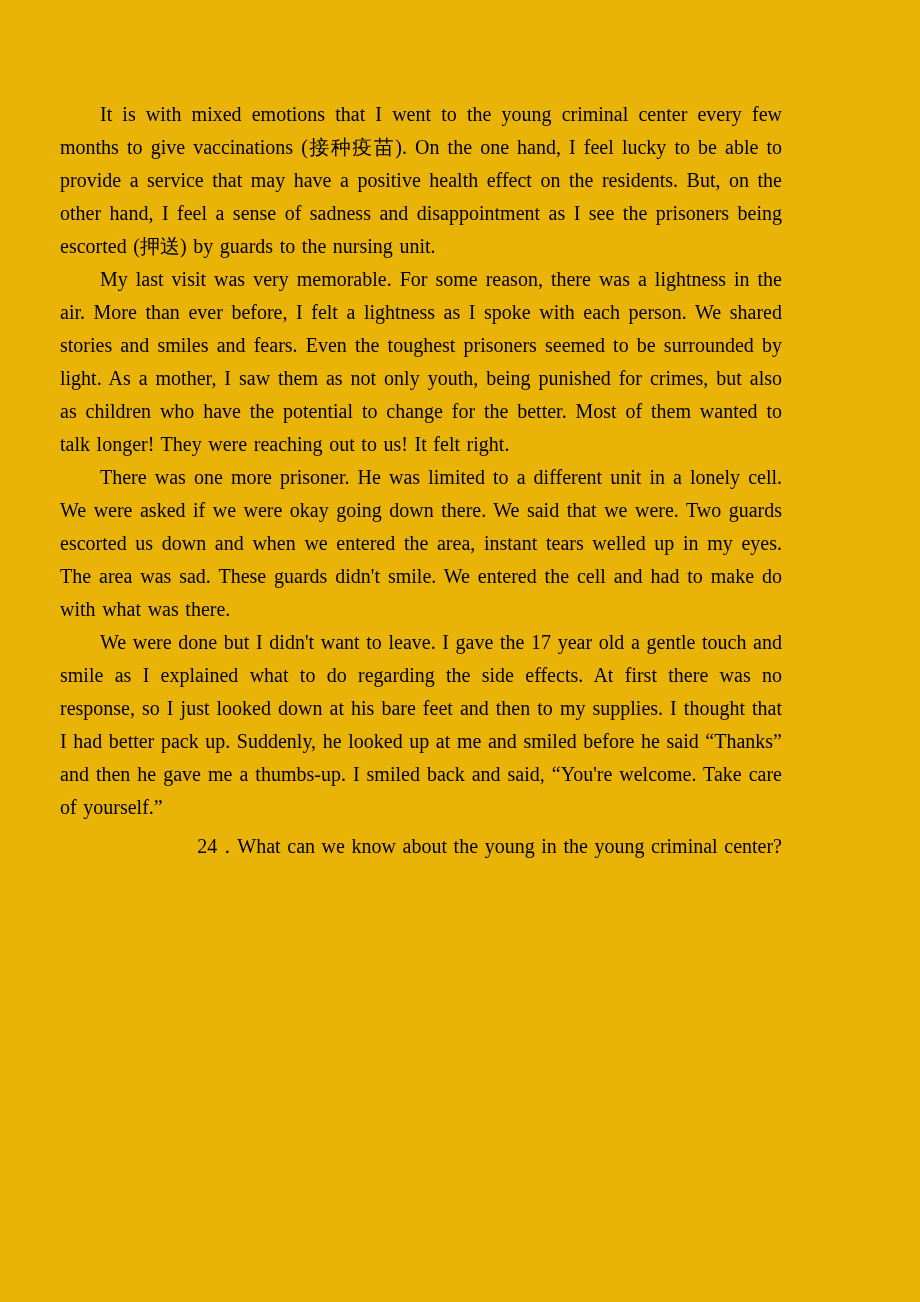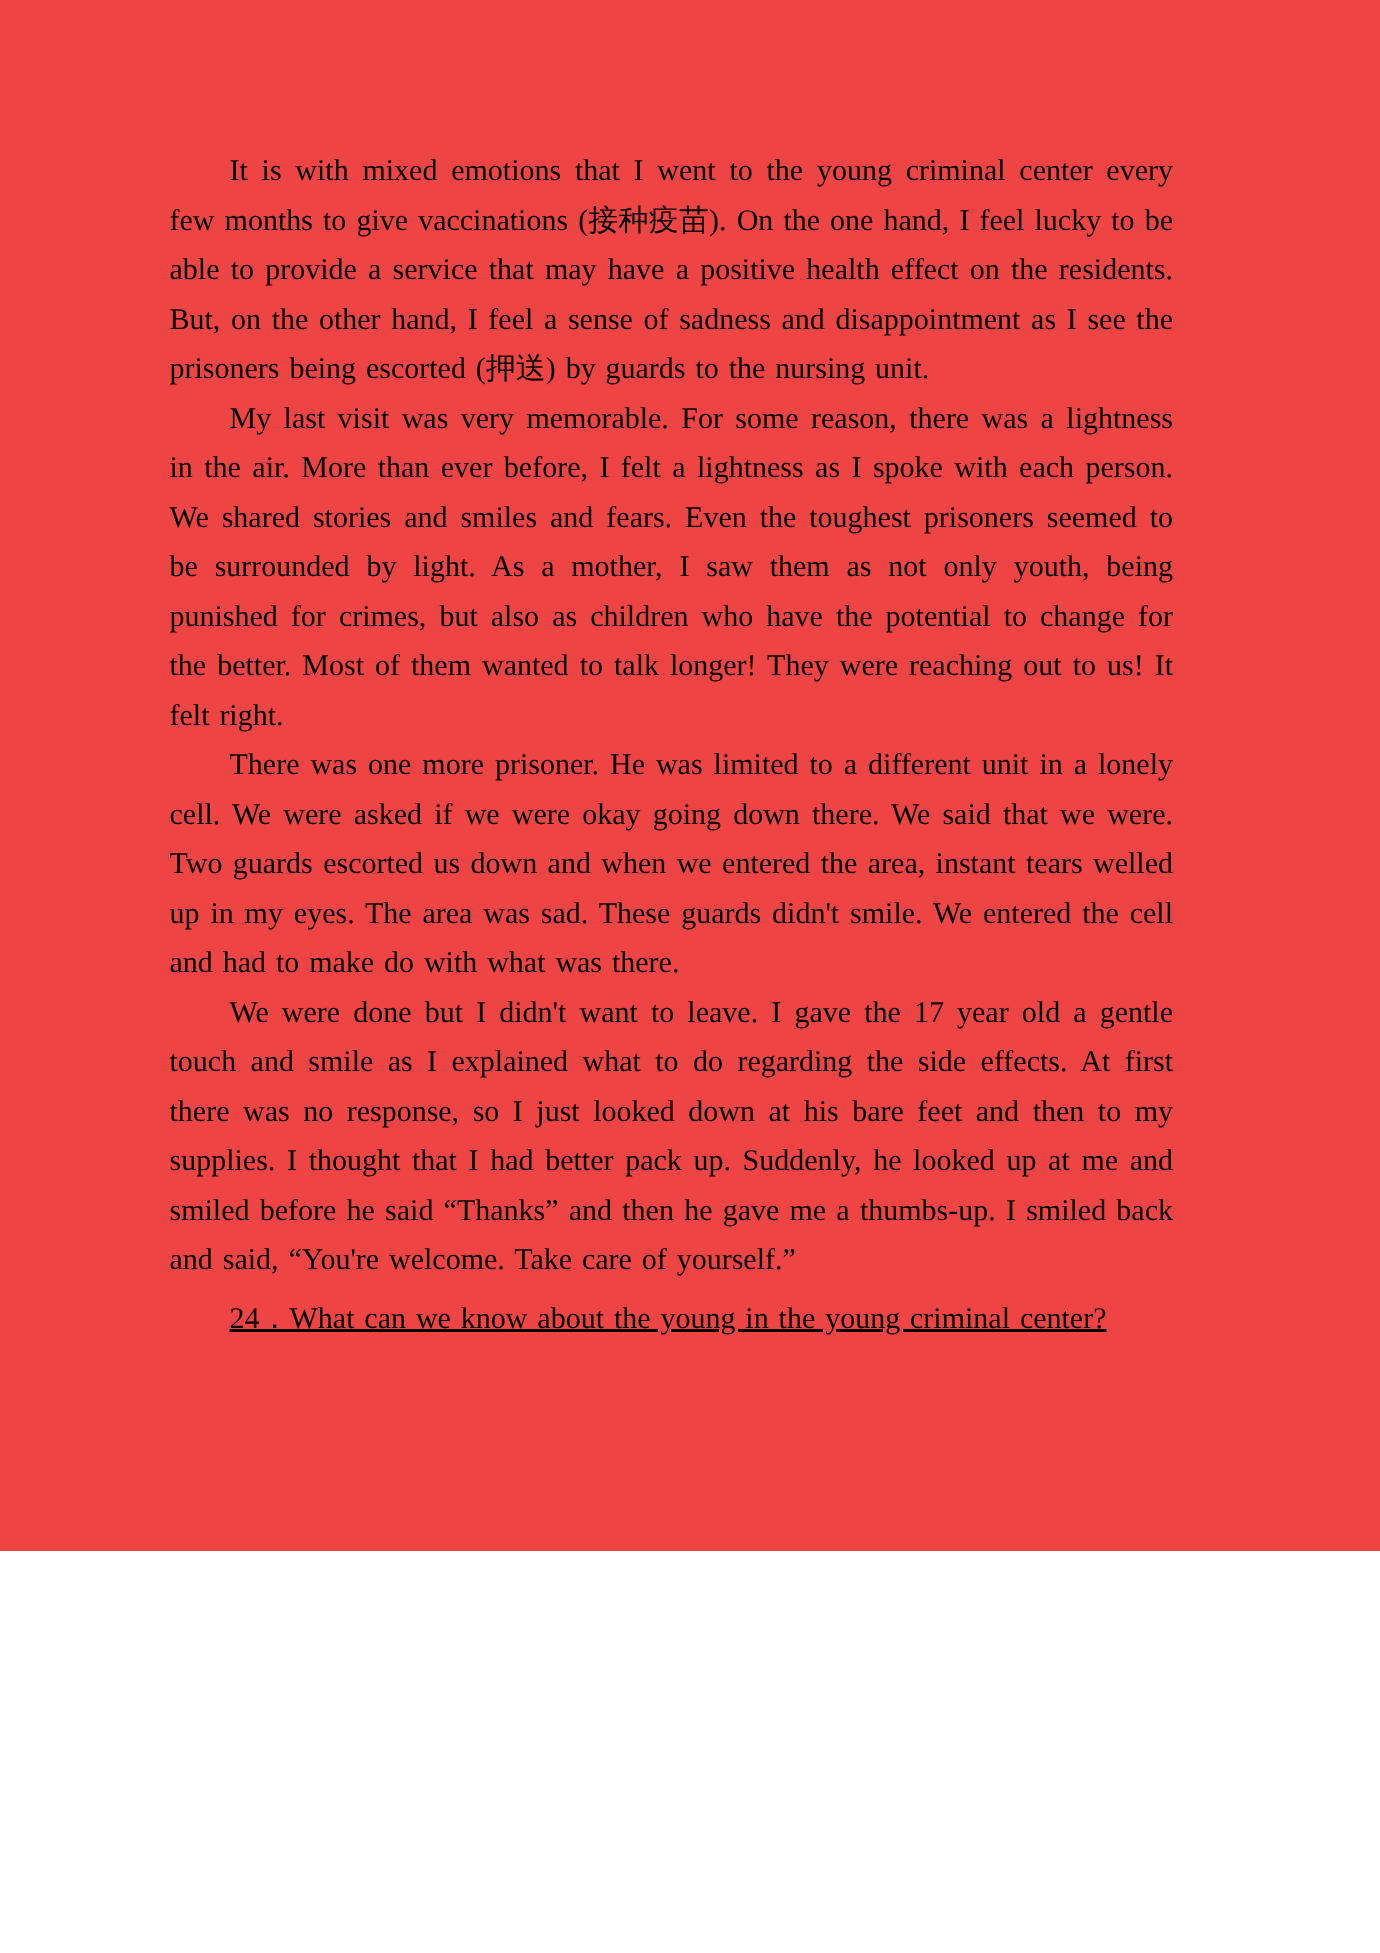--- a/index.html
+++ b/index.html
@@ -8,43 +8,42 @@
     background: #ffffff;
   }
   body {
     width: 920px;
     height: 1302px;
     overflow: hidden;
   }
   .page {
     box-sizing: border-box;
     width: 920px;
-    height: 1034px;
-    background: #ef4444;
-    padding: 98px 138px 0 113px;
+    height: 1302px;
+    background: #eab308;
+    padding: 98px 138px 0 60px;
   }
   .page p {
     margin: 0;
     padding: 0;
     color: #000000;
     font-family: "Liberation Serif", "DejaVu Serif", serif;
     font-size: 20px;
     line-height: 33px;
     text-align: justify;
     text-indent: 2em;
     word-spacing: 0.08em;
   }
   .page p.cn-note {
     margin-top: 4px;
     font-family: "DejaVu Serif", "Liberation Serif", serif;
   }
   .page p.question-line {
     margin-top: 6px;
-    text-align: left;
-    text-decoration: underline;
+    text-align: right;
   }
 </style>
 </head>
 <body>
 
 <div class="page">
   <p>It is with mixed emotions that I went to the young criminal center every few months to give vaccinations (接种疫苗). On the one hand, I feel lucky to be able to provide a service that may have a positive health effect on the residents. But, on the other hand, I feel a sense of sadness and disappointment as I see the prisoners being escorted (押送) by guards to the nursing unit.</p>
   <p>My last visit was very memorable. For some reason, there was a lightness in the air. More than ever before, I felt a lightness as I spoke with each person. We shared stories and smiles and fears. Even the toughest prisoners seemed to be surrounded by light. As a mother, I saw them as not only youth, being punished for crimes, but also as children who have the potential to change for the better. Most of them wanted to talk longer! They were reaching out to us! It felt right.</p>
   <p>There was one more prisoner. He was limited to a different unit in a lonely cell. We were asked if we were okay going down there. We said that we were. Two guards escorted us down and when we entered the area, instant tears welled up in my eyes. The area was sad. These guards didn't smile. We entered the cell and had to make do with what was there.</p>
   <p>We were done but I didn't want to leave. I gave the 17 year old a gentle touch and smile as I explained what to do regarding the side effects. At first there was no response, so I just looked down at his bare feet and then to my supplies. I thought that I had better pack up. Suddenly, he looked up at me and smiled before he said “Thanks” and then he gave me a thumbs-up. I smiled back and said, “You're welcome. Take care of yourself.”</p>

